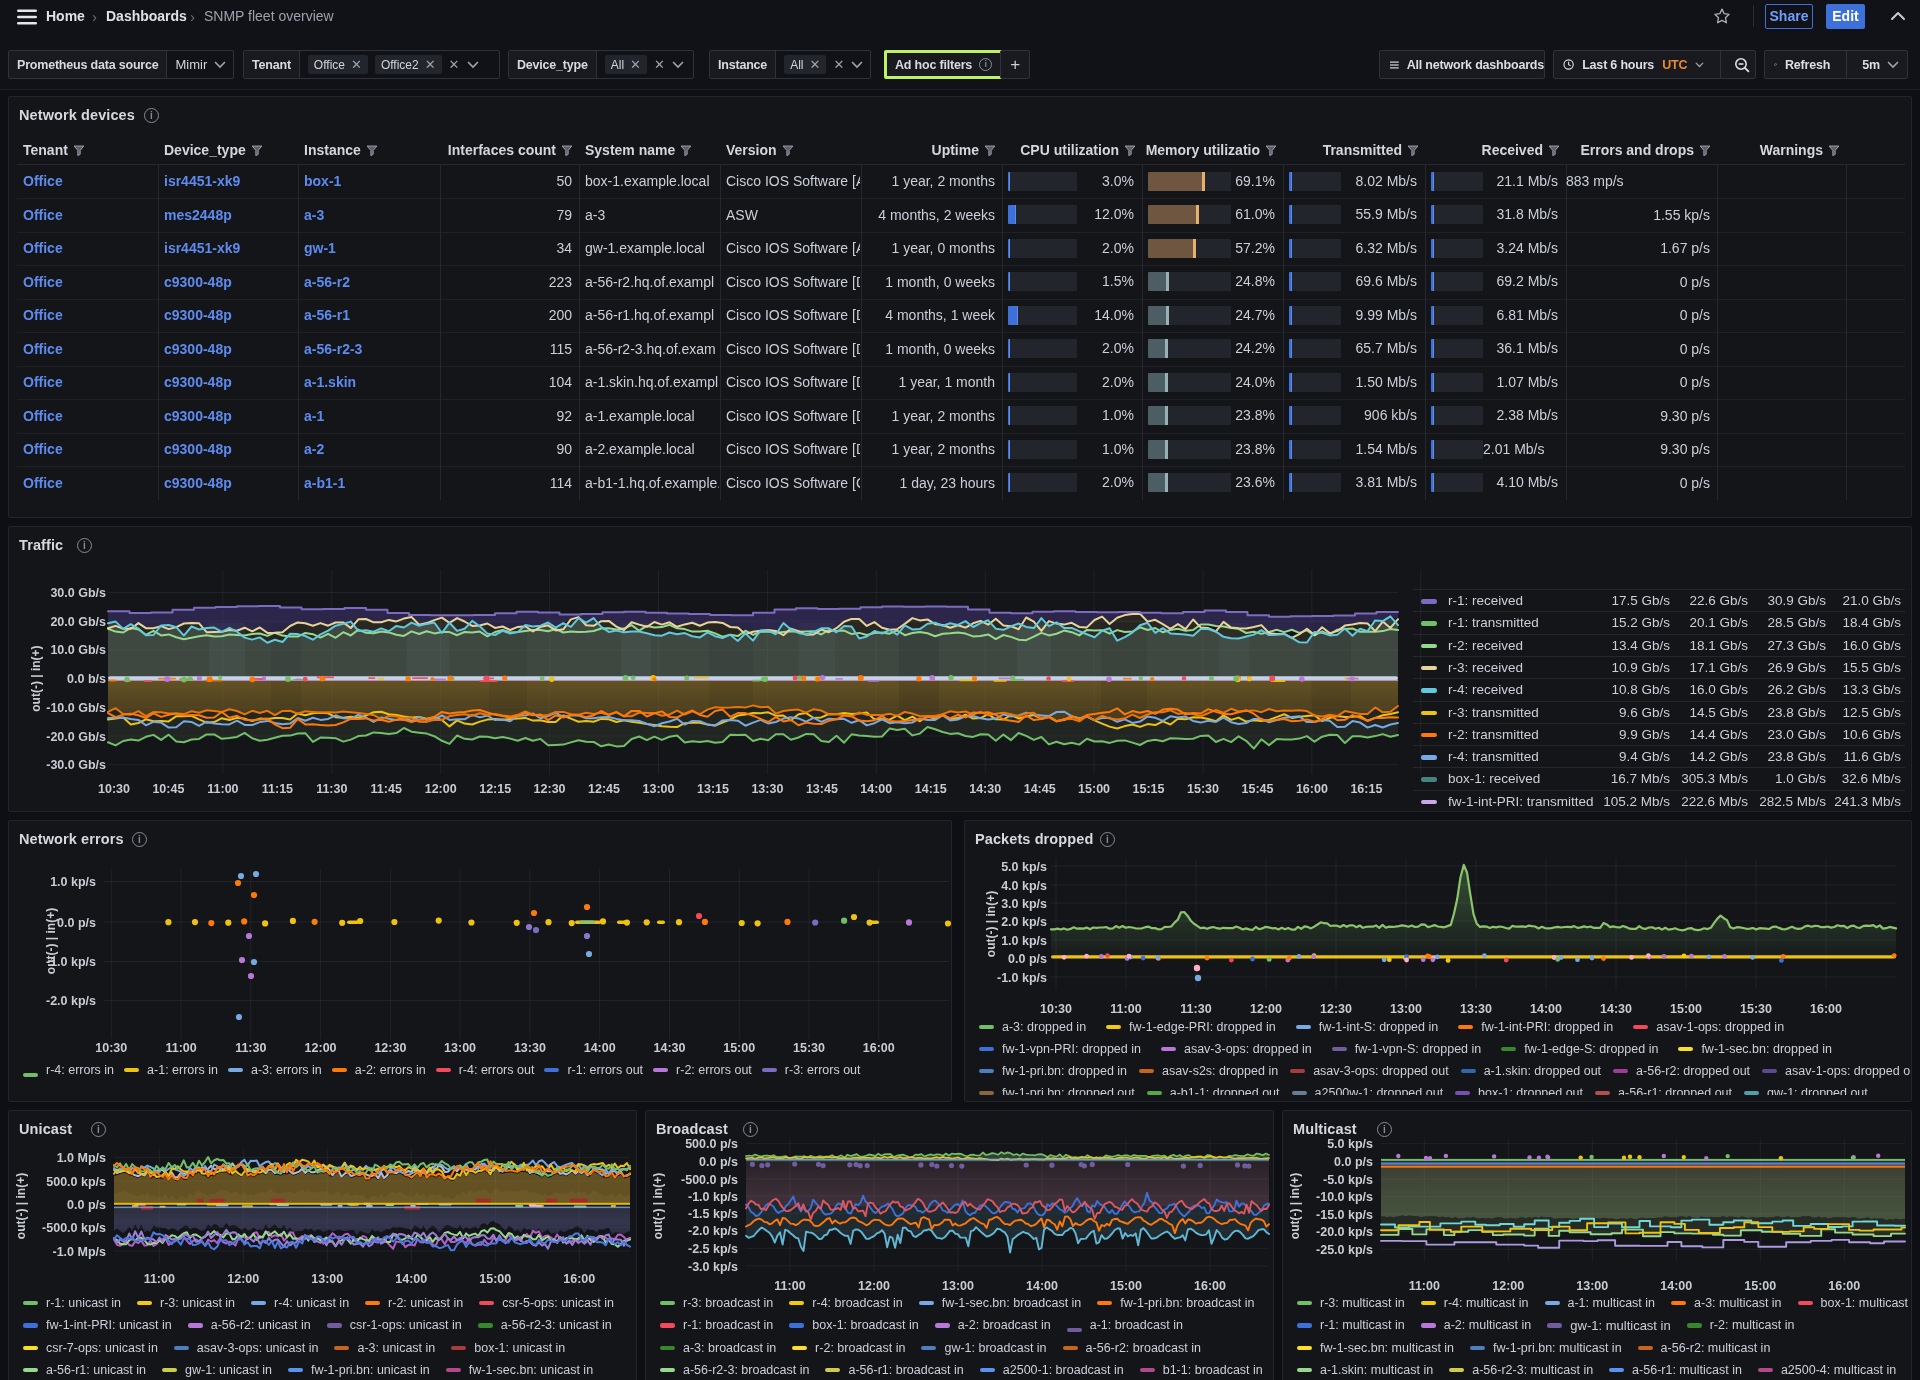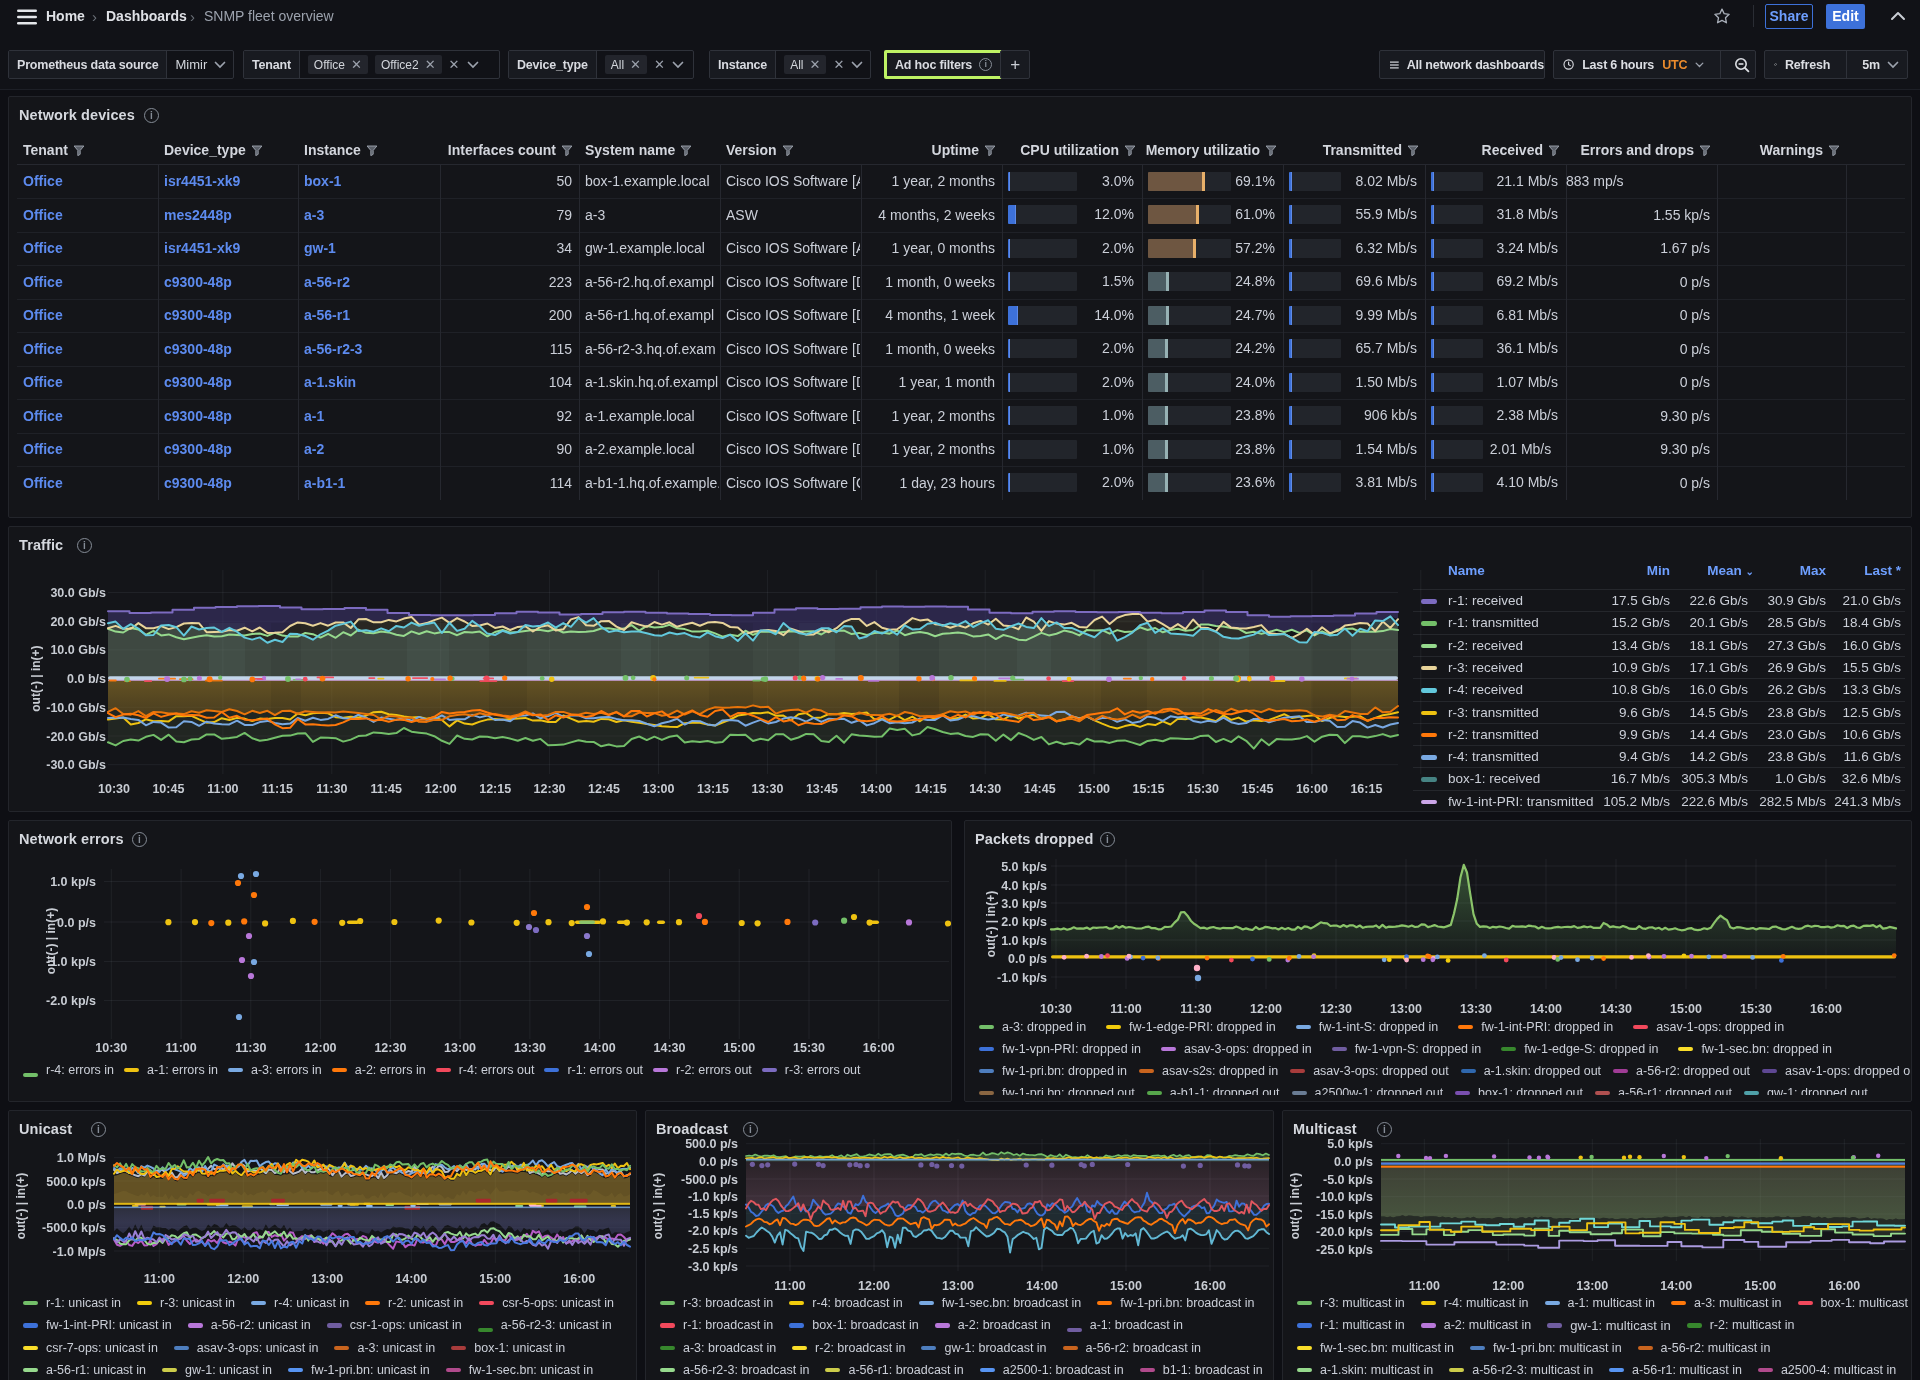--- a/index.html
+++ b/index.html
@@ -398,21 +398,21 @@
       <div style="position:absolute;left:0;top:0;width:19.8px;height:19px;background:#4C5D63;border-right:3px solid #97B2B4;border-radius:1px 0 0 1px"></div>
     </div>
     <div class="abs" style="left:1222px;top:342.5px;width:44px;text-align:right;font-size:14px;font-weight:500;color:#CBCFD8;line-height:19px">23.8%</div>
     <div class="abs" style="left:1280px;top:342.5px;width:52px;height:19px;background:#22252B;border-radius:1px">
       <div style="position:absolute;left:0;top:0;width:3.1px;height:19px;background:#3D71D9;border-right:1.5px solid #5E8BE8;border-radius:1px 0 0 1px"></div>
     </div>
     <div class="abs" style="left:1332px;top:342.5px;width:76px;text-align:right;font-size:14px;font-weight:500;color:#CBCFD8;line-height:19px">1.54 Mb/s</div>
     <div class="abs" style="left:1422px;top:342.5px;width:52px;height:19px;background:#22252B;border-radius:1px">
       <div style="position:absolute;left:0;top:0;width:3.1px;height:19px;background:#3D71D9;border-right:1.5px solid #5E8BE8;border-radius:1px 0 0 1px"></div>
     </div>
-    <div class="abs" style="left:1474px;top:342.5px;width:75px;text-align:center;font-size:14px;font-weight:500;color:#CBCFD8;line-height:19px">2.01 Mb/s</div>
+    <div class="abs" style="left:1474px;top:342.5px;width:75px;text-align:left;font-size:14px;font-weight:500;color:#CBCFD8;line-height:19px">2.01 Mb/s</div>
     <div class="abs" style="left:1557px;top:342px;width:144px;height:20px;line-height:20px;font-size:14px;font-weight:500;color:#CBCFD8;text-align:right;white-space:nowrap">9.30 p/s</div>
     <div class="abs" style="left:14px;top:375.5px;width:134px;height:20px;line-height:20px;font-size:14px;font-weight:600;color:#5D8BEF;white-space:nowrap;overflow:hidden">Office</div>
     <div class="abs" style="left:155px;top:375.5px;width:133px;height:20px;line-height:20px;font-size:14px;font-weight:600;color:#5D8BEF;white-space:nowrap;overflow:hidden">c9300-48p</div>
     <div class="abs" style="left:295px;top:375.5px;width:135px;height:20px;line-height:20px;font-size:14px;font-weight:600;color:#5D8BEF;white-space:nowrap;overflow:hidden">a-b1-1</div>
     <div class="abs" style="left:431px;top:375.5px;width:132px;height:20px;line-height:20px;font-size:14px;font-weight:500;color:#CBCFD8;text-align:right;white-space:nowrap">114</div>
     <div class="abs" style="left:576px;top:375.5px;width:134px;height:20px;line-height:20px;font-size:14px;font-weight:500;color:#CBCFD8;white-space:nowrap;overflow:hidden">a-b1-1.hq.of.example.</div>
     <div class="abs" style="left:717px;top:375.5px;width:134px;height:20px;line-height:20px;font-size:14px;font-weight:500;color:#CBCFD8;white-space:nowrap;overflow:hidden">Cisco IOS Software [C</div>
     <div class="abs" style="left:852px;top:375.5px;width:134px;height:20px;line-height:20px;font-size:14px;font-weight:500;color:#CBCFD8;text-align:right;white-space:nowrap">1 day, 23 hours</div>
     <div class="abs" style="left:999px;top:376px;width:69px;height:19px;background:#22252B;border-radius:1px">
       <div style="position:absolute;left:0;top:0;width:2px;height:19px;background:#3D71D9;border-right:1.5px solid #5E8BE8;border-radius:1px 0 0 1px"></div>
@@ -602,27 +602,20 @@
       <text x="1030.7" y="266" font-size="12.5" fill="#C8CCD3" text-anchor="middle" font-weight="600">14:45</text>
       <text x="1085.1" y="266" font-size="12.5" fill="#C8CCD3" text-anchor="middle" font-weight="600">15:00</text>
       <text x="1139.5" y="266" font-size="12.5" fill="#C8CCD3" text-anchor="middle" font-weight="600">15:15</text>
       <text x="1194" y="266" font-size="12.5" fill="#C8CCD3" text-anchor="middle" font-weight="600">15:30</text>
       <text x="1248.5" y="266" font-size="12.5" fill="#C8CCD3" text-anchor="middle" font-weight="600">15:45</text>
       <text x="1302.9" y="266" font-size="12.5" fill="#C8CCD3" text-anchor="middle" font-weight="600">16:00</text>
       <text x="1357.4" y="266" font-size="12.5" fill="#C8CCD3" text-anchor="middle" font-weight="600">16:15</text>
       <text x="31" y="151.6" font-size="12" fill="#C8CCD3" text-anchor="middle" font-weight="600" transform="rotate(-90 31 151.6)">out(-) | in(+)</text>
     </svg>
     <div class="abs" style="left:1404px;top:36px;width:492px;height:244px;overflow:hidden">
-      <div style="position:absolute;top:0;left:0;width:100%;height:22px;font-size:13.5px;font-weight:600;color:#6E9FFF">
-        <span style="position:absolute;left:35px">Name</span>
-        <span style="position:absolute;right:235px">Min</span>
-        <span style="position:absolute;right:151px">Mean <span style="font-size:10px">⌄</span></span>
-        <span style="position:absolute;right:79px">Max</span>
-        <span style="position:absolute;right:4px">Last *</span>
-      </div>
       <div style="position:absolute;top:26px;left:0;width:100%;height:22.3px;border-top:1px solid rgba(201,209,217,0.10);font-size:13.5px;font-weight:500;color:#CBCFD8">
         <span style="position:absolute;left:8px;top:9px;width:16px;height:4.5px;border-radius:2.2px;background:#7C6BC0"></span>
         <span style="position:absolute;left:35px;top:3px">r-1: received</span>
         <span style="position:absolute;right:235px;top:3px">17.5 Gb/s</span>
         <span style="position:absolute;right:157px;top:3px">22.6 Gb/s</span>
         <span style="position:absolute;right:79px;top:3px">30.9 Gb/s</span>
         <span style="position:absolute;right:4px;top:3px">21.0 Gb/s</span>
       </div>
       <div style="position:absolute;top:48.3px;left:0;width:100%;height:22.3px;border-top:1px solid rgba(201,209,217,0.10);font-size:13.5px;font-weight:500;color:#CBCFD8">
         <span style="position:absolute;left:8px;top:9px;width:16px;height:4.5px;border-radius:2.2px;background:#73BF69"></span>
@@ -1141,21 +1134,21 @@
           <span style="font-size:12.5px;font-weight:500;color:#CBCFD8">fw-1-int-PRI: unicast in</span>
         </span>
         <span style="display:inline-flex;align-items:center;margin-right:16px">
           <span style="width:15px;height:4.5px;border-radius:2.2px;background:#B877D9;margin-right:8px"></span>
           <span style="font-size:12.5px;font-weight:500;color:#CBCFD8">a-56-r2: unicast in</span>
         </span>
         <span style="display:inline-flex;align-items:center;margin-right:16px">
           <span style="width:15px;height:4.5px;border-radius:2.2px;background:#705DA0;margin-right:8px"></span>
           <span style="font-size:12.5px;font-weight:500;color:#CBCFD8">csr-1-ops: unicast in</span>
         </span>
-        <span style="display:inline-flex;align-items:flex-end;margin-right:8px">
+        <span style="display:inline-flex;align-items:center;margin-right:8px">
           <span style="width:15px;height:4.5px;border-radius:2.2px;background:#37872D;margin-right:8px"></span>
           <span style="font-size:12.5px;font-weight:500;color:#CBCFD8">a-56-r2-3: unicast in</span>
         </span>
       </div>
       <div class="abs" style="left:14px;top:44.8px;height:18px;display:flex;align-items:center;gap:0;white-space:nowrap">
         <span style="display:inline-flex;align-items:center;margin-right:16px">
           <span style="width:15px;height:4.5px;border-radius:2.2px;background:#FADE2A;margin-right:8px"></span>
           <span style="font-size:12.5px;font-weight:500;color:#CBCFD8">csr-7-ops: unicast in</span>
         </span>
         <span style="display:inline-flex;align-items:center;margin-right:16px">

